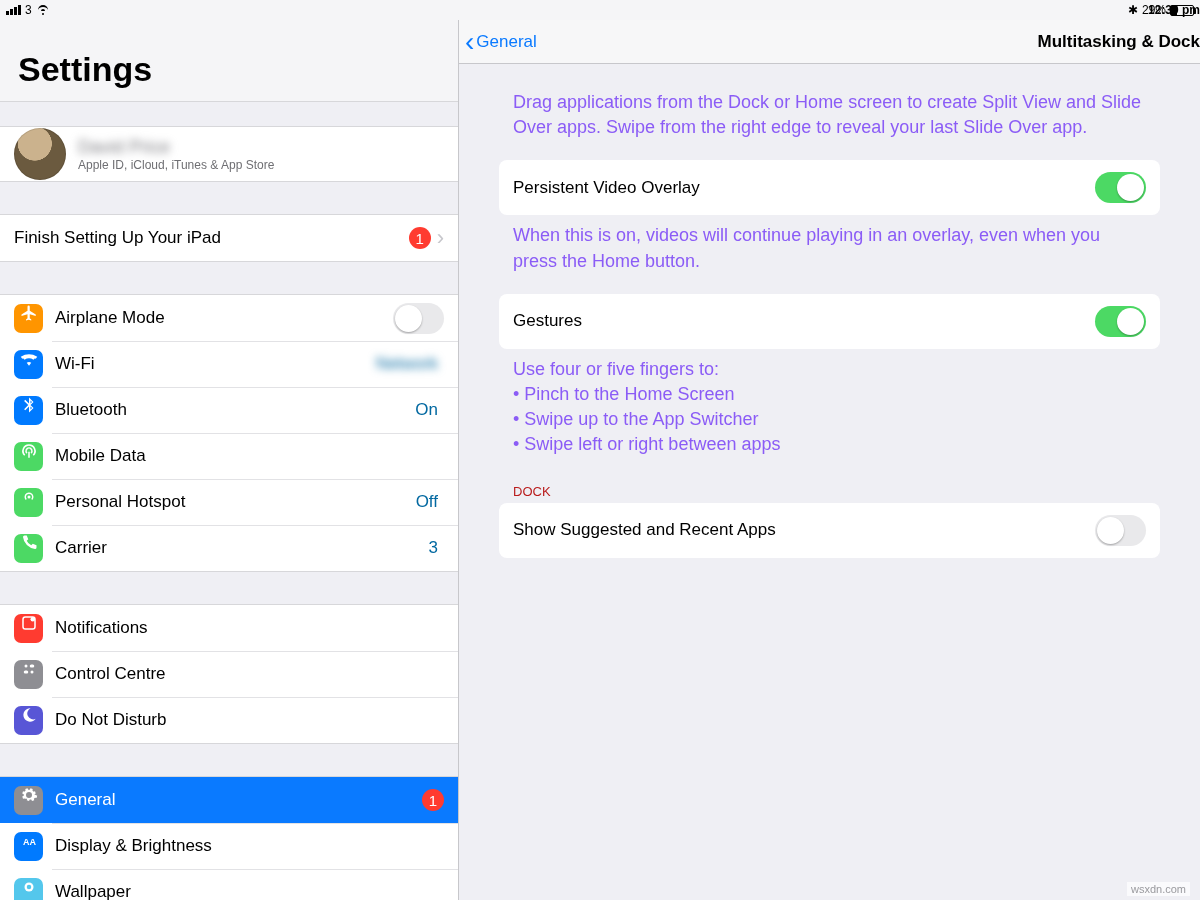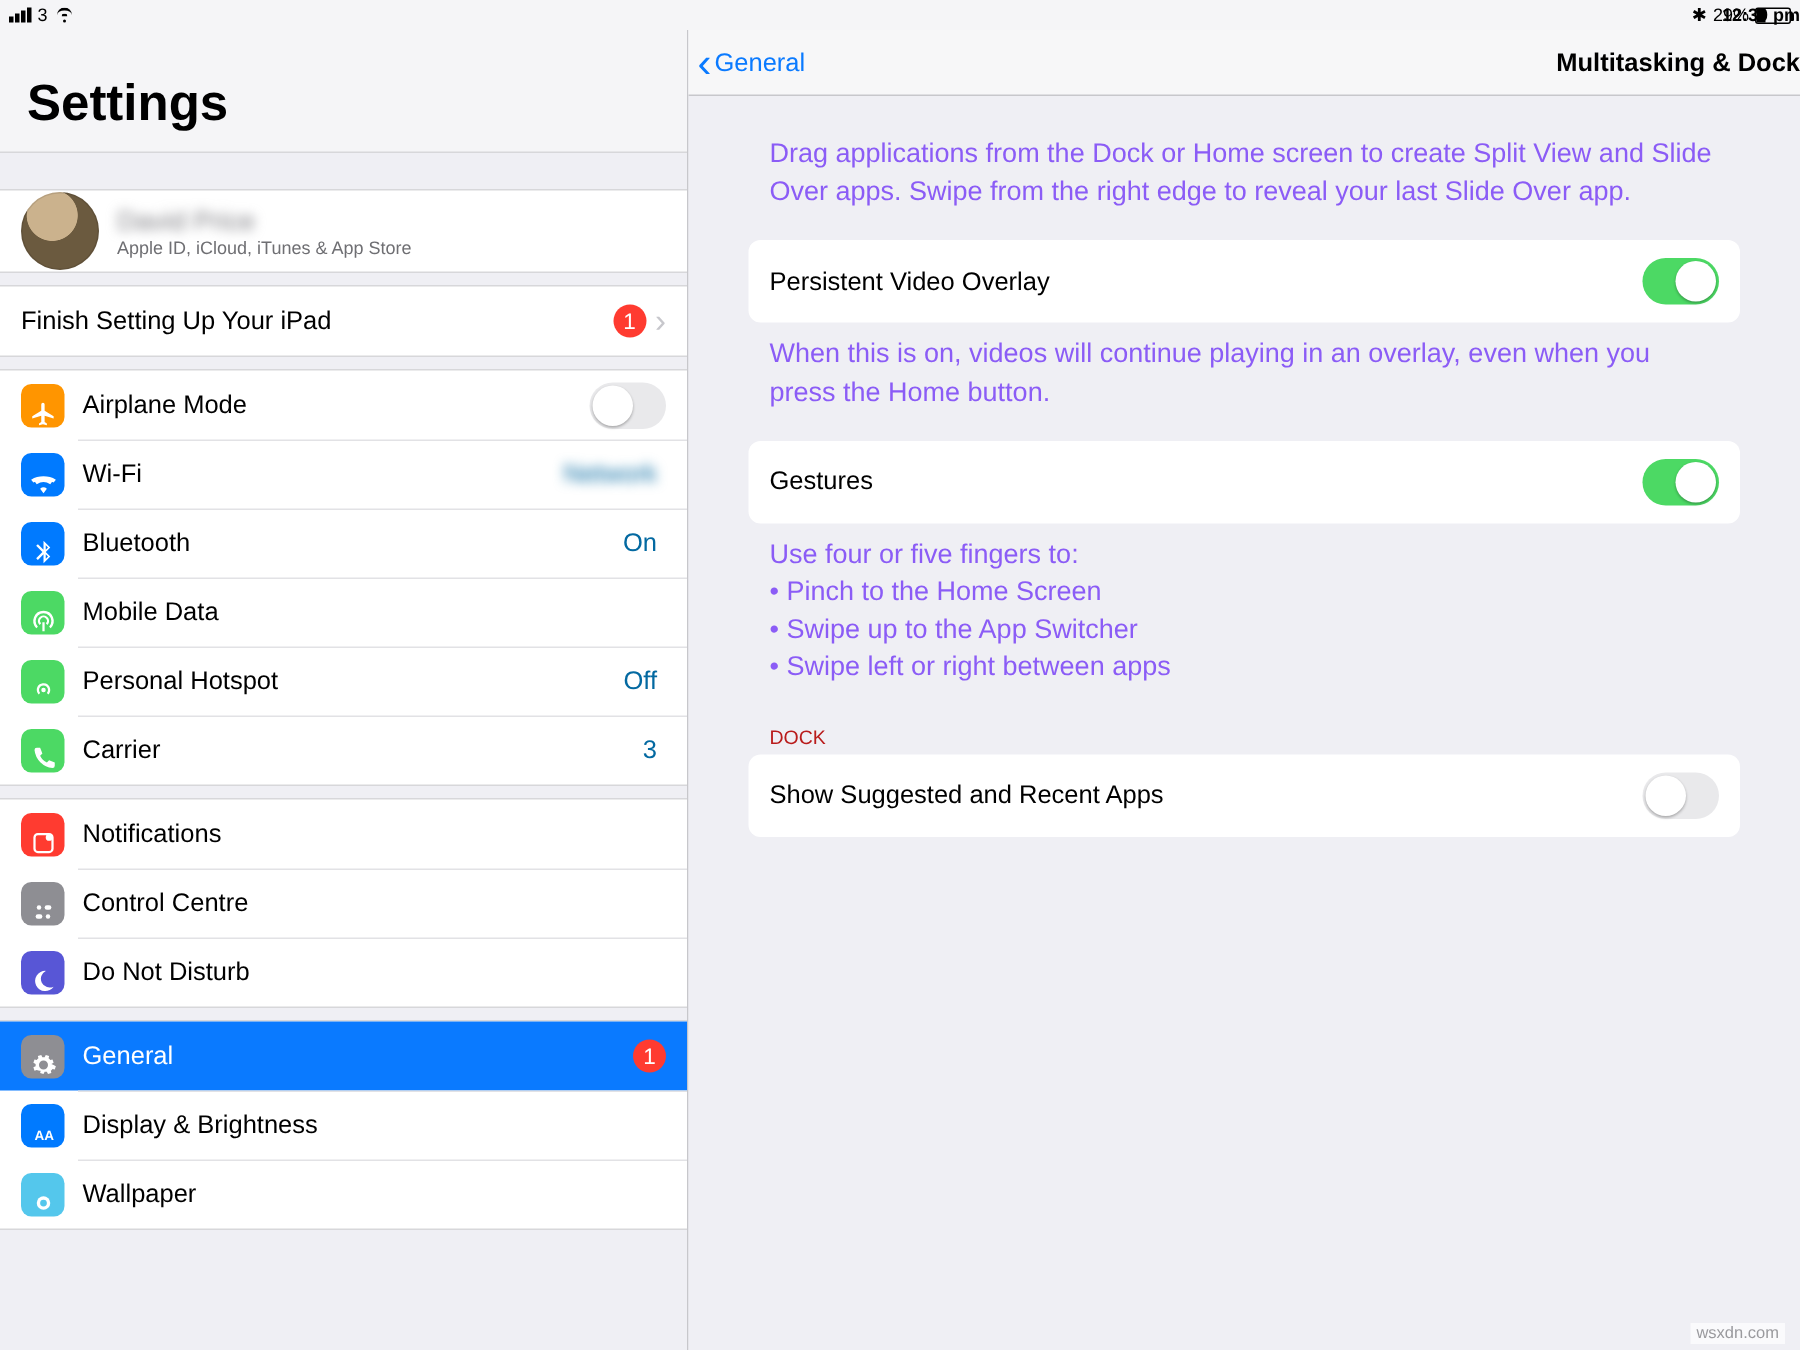--- a/index.html
+++ b/index.html
@@ -20,34 +20,34 @@
 .bt-ic{font-size:12px;color:#000}
 .batt{display:inline-block;width:24px;height:11px;border:1px solid #000;border-radius:2px;position:relative}
 .batt::after{content:"";position:absolute;right:-3px;top:3px;width:2px;height:5px;background:#000;border-radius:0 1px 1px 0}
 .batt i{display:block;height:100%;background:#000;width:29%}
 
 .shell{display:flex;height:880px}
 .sidebar{width:459px;border-right:1px solid #c7c7cb;background:#efeff4;overflow:hidden;display:flex;flex-direction:column}
 .sidebar .title-area{background:#f5f5f7;padding:30px 18px 12px;border-bottom:1px solid #d7d7da}
 .sidebar h1{font-size:34px;font-weight:700}
 
-.group{background:#fff;border-top:1px solid #d7d7da;border-bottom:1px solid #d7d7da;margin-top:8px}
+.group{background:#fff;border-top:1px solid #d7d7da;border-bottom:1px solid #d7d7da;margin-top:32px}
 .group.first{margin-top:24px}
 .row{display:flex;align-items:center;height:46px;padding:0 14px;position:relative}
 .row + .row::before{content:"";position:absolute;left:52px;right:0;top:0;height:1px;background:#e2e2e5}
 .row.selected{background:#0a7aff}
 .row.selected .label, .row.selected .value{color:#fff}
 .row.user{height:54px}
 .row.user .texts{display:flex;flex-direction:column;justify-content:center;margin-left:12px}
 .row.user .uname{font-size:18px;filter:blur(4px);color:#7d7d82}
 .row.user .usub{font-size:12px;color:#6f6f73}
 
 .avatar{width:52px;height:52px;border-radius:50%;background:radial-gradient(circle at 40% 30%, #cbb28d 0 35%, #6b5a3f 36% 100%);box-shadow:inset 0 0 0 1px rgba(0,0,0,.1)}
 
-.app-icon{width:29px;height:29px;border-radius:7px;display:flex;align-items:flex-end;justify-content:center;flex:0 0 29px}
+.app-icon{width:29px;height:29px;border-radius:7px;display:flex;align-items:flex-start;justify-content:center;flex:0 0 29px}
 .label{margin-left:12px;font-size:17px;flex:1}
 .value{font-size:17px;color:#0369a1;margin-right:6px}
 .badge{background:#ff3b30;color:#fff;min-width:22px;height:22px;border-radius:11px;display:flex;align-items:center;justify-content:center;font-size:15px;padding:0 6px}
 .chev{color:#c7c7cc;font-size:22px;margin-left:6px}
 .row.selected .badge{background:#ff3b30}
 
 .toggle{width:51px;height:31px;border-radius:16px;background:#e9e9eb;position:relative;cursor:pointer;flex:0 0 51px}
 .toggle .knob{position:absolute;top:2px;left:2px;width:27px;height:27px;background:#fff;border-radius:50%;box-shadow:0 1px 2px rgba(0,0,0,.3)}
 .toggle.on{background:#4cd964}
 .toggle.on .knob{left:22px}

